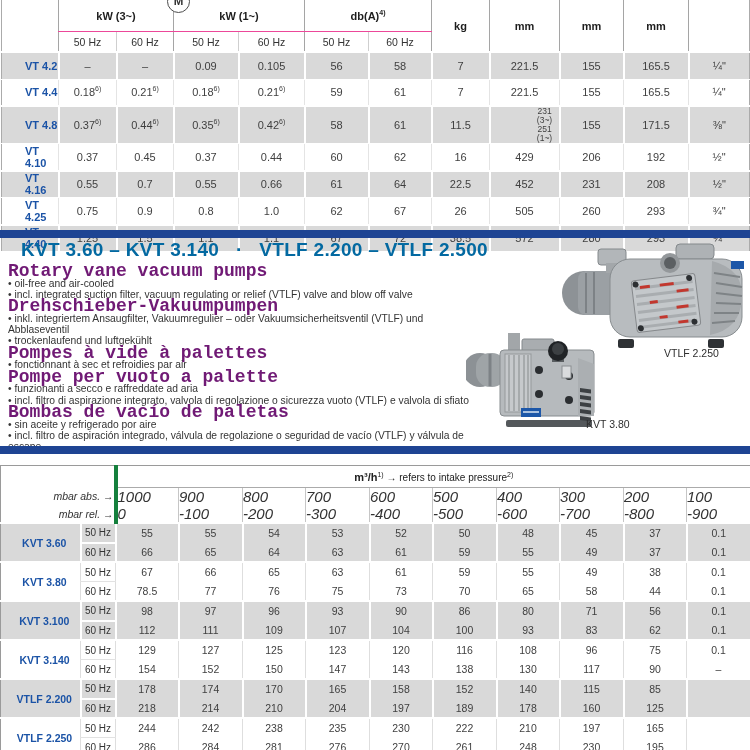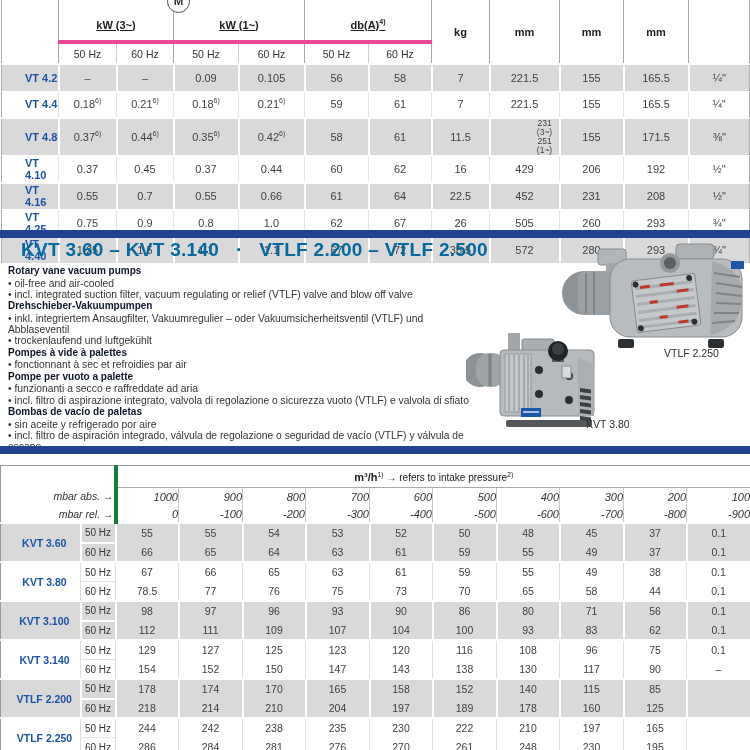--- a/index.html
+++ b/index.html
@@ -6,54 +6,54 @@
   body{width:750px;height:750px;position:relative;overflow:hidden;background:#fff;
        font-family:"Liberation Sans", sans-serif;color:#3c3c3c;}
   
   .bar{position:absolute;left:0;width:750px;height:8px;background:#1e4493;}
   sup.fn{font-size:7px;vertical-align:super;line-height:0;}
   
   #top-table-wrap{position:absolute;left:1px;top:0;width:748px;}
   #top-table{border-collapse:collapse;table-layout:fixed;width:748px;
              border-left:1px solid #ababab;border-right:1px solid #ababab;}
   #top-table th{font-size:11px;color:#1d1d1d;font-weight:bold;padding:0;}
-  #top-table th.group{height:31px;vertical-align:middle;padding-top:9px;border-bottom:4px solid #ec4899;text-decoration:underline;}
+  #top-table th.group{height:31px;vertical-align:middle;border-bottom:1px solid #ec4899;}
   #top-table th.hz{height:19px;font-weight:normal;font-size:10.5px;color:#333;border-bottom:1px solid #8f8f8f;}
   #top-table th.single{border-bottom:1px solid #8f8f8f;}
   #top-table .sepL{border-left:1px solid #a5a5a5;}
   #top-table .subL{border-left:1px solid #cfcfcf;}
   #top-table td{height:25.5px;font-size:11px;text-align:center;padding:0;color:#3f3f3f;}
   #top-table td.model{text-align:left;padding-left:7px;font-weight:bold;color:#1b53a6;}
   #top-table tr.grey td{background:#d9d9d9;border-left:2px solid #fff;}
   #top-table tr.white td{border-left:1px solid #e4e4e4;}
   #top-table tr.grey td.model,#top-table tr.white td.model{border-left:none;padding-left:23px;}
   #top-table tr.grey{border-top:2px solid #fff;border-bottom:1px solid #fff;}
   .twoline div{font-size:8.5px;line-height:9px;padding-left:40px;}
   #motor-circle{position:absolute;left:166px;top:-10px;width:21px;height:21px;border:1.5px solid #4c4c4c;
     border-radius:50%;background:#fff;font-size:11.5px;font-weight:bold;color:#333;text-align:center;line-height:21px;}
   
   #section-heading{position:absolute;left:21px;top:239px;font-size:19px;font-weight:bold;
     color:#0369a1;white-space:pre;letter-spacing:0.3px;}
   #lang-blocks{position:absolute;left:8px;top:265px;width:468px;}
-  .lb-title{font-size:10px;font-weight:bold;color:#0f172a;line-height:12.8px;}
+  .lb-title{font-size:18px;font-weight:bold;color:#701a75;line-height:12.8px;font-family:Liberation Mono, monospace;}
   .lb-bullet{font-size:10.3px;line-height:11.2px;color:#333;}
   
   #pump-large{position:absolute;left:558px;top:241px;}
   #pump-small{position:absolute;left:466px;top:328px;}
   .caption{position:absolute;font-size:10.5px;color:#2e2e2e;}
   #caption-large{left:664px;top:347px;}
   #caption-small{left:586px;top:418px;}
   
   #bottom-table-wrap{position:absolute;left:0;top:465px;width:750px;}
   #bottom-table{border-collapse:collapse;table-layout:fixed;width:750px;border:1px solid #9a9a9a;border-bottom:none;}
   #bottom-table td{padding:0;}
   td.mh{height:21px;text-align:center;padding-left:330px;font-size:10px;color:#222;border-bottom:1px solid #ababab;}
   td.mh b{font-size:11px;}
   td.hlab{text-align:right;padding-right:6px;font-style:italic;font-size:10.5px;color:#333;border-right:4px solid #15803d;}
-  td.mbar{height:17px;text-align:right;font-style:italic;font-size:11px;color:#333;border-left:1px solid #c6c6c6;}
+  td.mbar{height:17px;text-align:left;font-style:italic;font-size:15px;color:#333;border-left:1px solid #c6c6c6;}
   td.mbar.first{border-left:none;}
   tr.mbarrel td{border-bottom:1px solid #9a9a9a;}
   #bottom-table td.bmodel{text-align:center;padding-left:8px;font-weight:bold;font-size:10.5px;color:#1b53a6;}
   #bottom-table td.bhz{font-size:10px;text-align:center;color:#333;}
   #bottom-table td.bval{font-size:10.5px;text-align:center;color:#3f3f3f;height:18.5px;}
   #bottom-table tr.g td{background:#d9d9d9;border-left:2px solid #fff;}
   #bottom-table tr.w td{border-left:1px solid #dedede;}
   #bottom-table tr.g td.bmodel,#bottom-table tr.w td.bmodel{border-left:none;}
   #bottom-table tr.gfirst td{border-top:2px solid #fff;}
   #bottom-table td.hzsep-g{border-bottom:2px solid #fff;}

